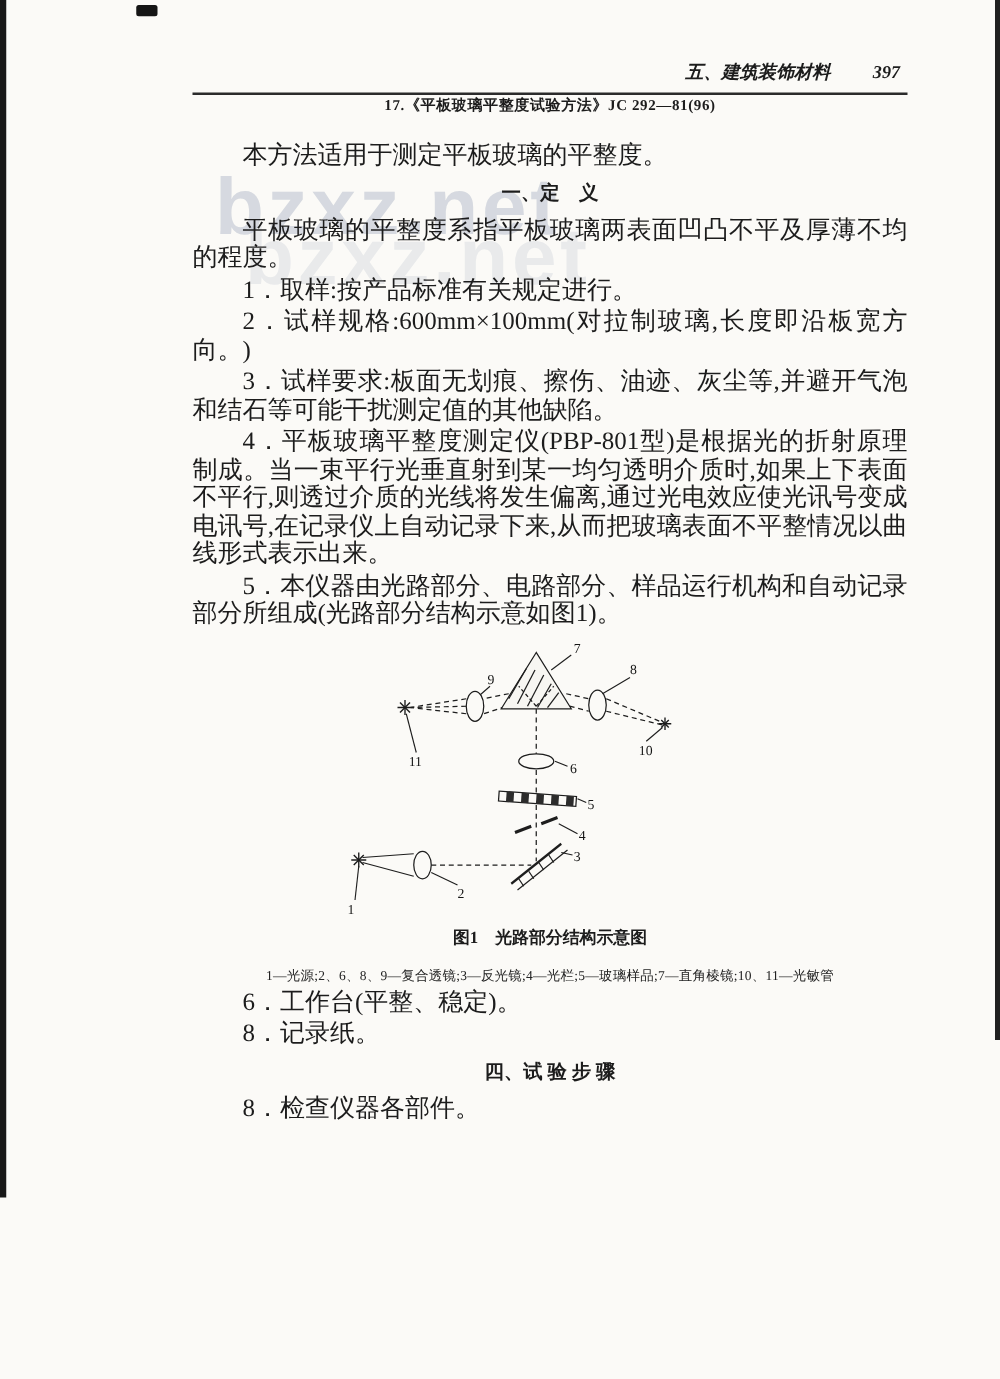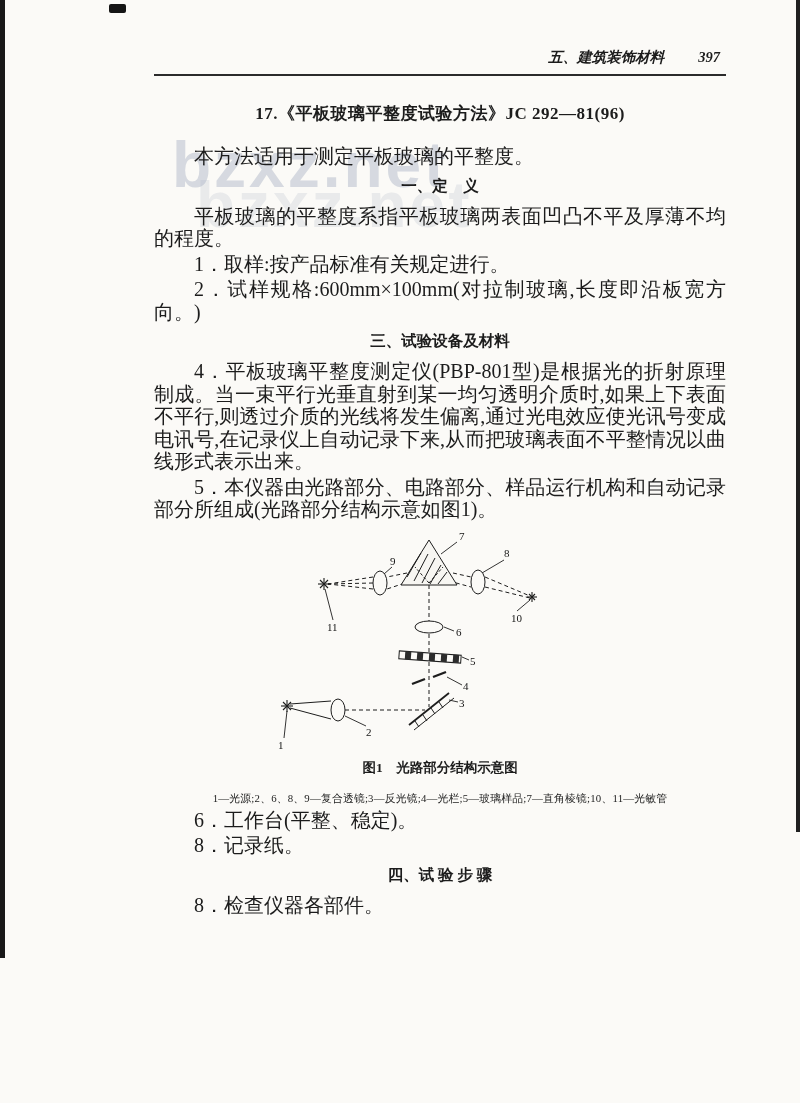--- a/index.html
+++ b/index.html
@@ -17,21 +17,21 @@
     font-size:64px;font-weight:bold;letter-spacing:3px;
     color:rgba(168,178,196,0.45);user-select:none;
   }
   .watermark.second{left:196px;top:168px;color:rgba(168,178,196,0.22);}
   .content{position:absolute;left:154px;top:48px;width:572px;z-index:2;}
   .header-row{
     display:flex;justify-content:flex-end;align-items:baseline;gap:34px;
     font-size:14.5px;font-weight:bold;font-style:italic;
     padding:0 6px 7px 0;border-bottom:2px solid #2b2b2b;
   }
-  .doc-title{text-align:center;font-size:17px;font-weight:bold;margin-top:26px;letter-spacing:0.5px;}
+  .doc-title{text-align:center;font-size:12px;font-weight:bold;letter-spacing:0.5px;}
   .sec-heading{text-align:center;font-size:15.5px;font-weight:bold;margin:8px 0 8px;}
   p.body{font-size:20px;line-height:22.5px;margin:3px 0;text-indent:2em;text-align:justify;}
   p.intro{margin-top:20px;}
   .figure-wrap{margin-top:6px;}
   .figure-wrap svg{display:block;margin-left:95px;}
   .fig-caption{text-align:center;font-size:13.5px;font-weight:bold;margin-top:4px;}
   .fig-legend{text-align:center;font-size:10.8px;margin-top:15px;letter-spacing:0.2px;color:#222;}
   .svg-label{font-family:"Liberation Serif","DejaVu Serif",serif;}
 </style>
 </head>
@@ -55,22 +55,22 @@
 
     <div class="doc-title">17.《平板玻璃平整度试验方法》JC 292—81(96)</div>
 
     <p class="body intro">本方法适用于测定平板玻璃的平整度。</p>
 
     <div class="sec-heading">一、定　义</div>
     <p class="body">平板玻璃的平整度系指平板玻璃两表面凹凸不平及厚薄不均的程度。</p>
 
     <p class="body">1．取样:按产品标准有关规定进行。</p>
     <p class="body">2．试样规格:600mm×100mm(对拉制玻璃,长度即沿板宽方向。)</p>
+    <p class="body">3．试样要求:板面无划痕、擦伤、油迹、灰尘等,并避开气泡和结石等可能干扰测定值的其他缺陷。</p>
 
-    <div class="sec-heading">三、试验设备及材料</div>
     <p class="body">4．平板玻璃平整度测定仪(PBP-801型)是根据光的折射原理制成。当一束平行光垂直射到某一均匀透明介质时,如果上下表面不平行,则透过介质的光线将发生偏离,通过光电效应使光讯号变成电讯号,在记录仪上自动记录下来,从而把玻璃表面不平整情况以曲线形式表示出来。</p>
     <p class="body">5．本仪器由光路部分、电路部分、样品运行机构和自动记录部分所组成(光路部分结构示意如图1)。</p>
 
     <div class="figure-wrap">
       <svg width="330" height="228" viewBox="0 0 330 228">
 
         <g stroke="#1d1d1d" stroke-width="1" fill="none">
           <line x1="180" y1="58" x2="180" y2="180" stroke-dasharray="4 3"></line>
           <line x1="96" y1="183" x2="176" y2="183" stroke-dasharray="4 3"></line>
 

